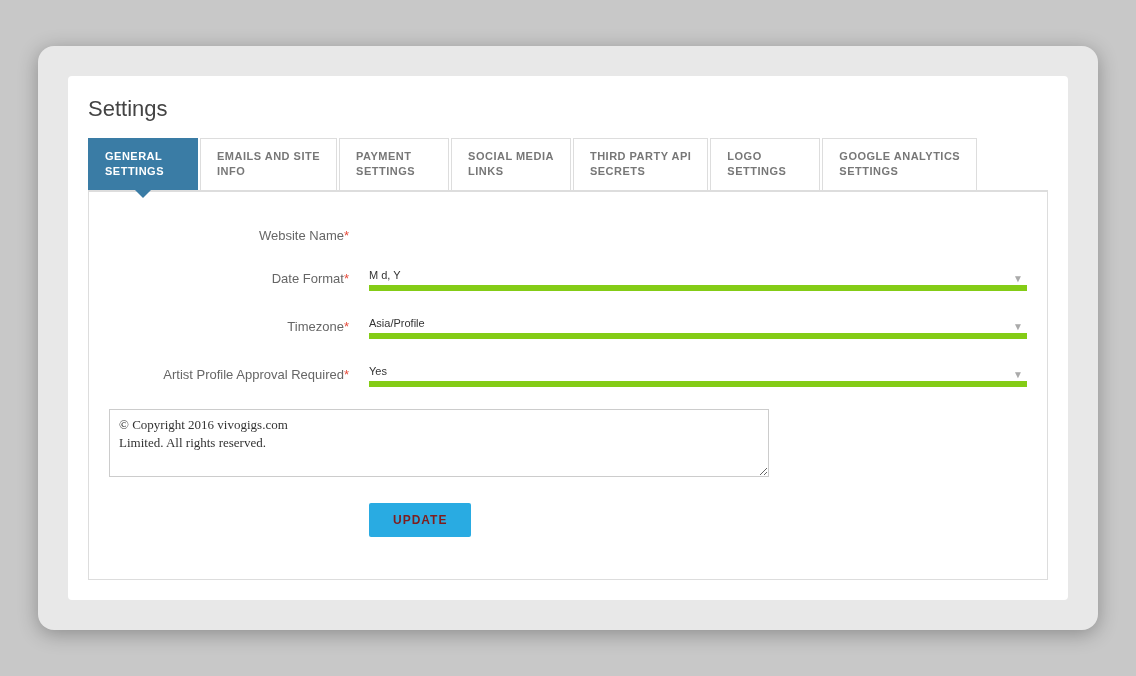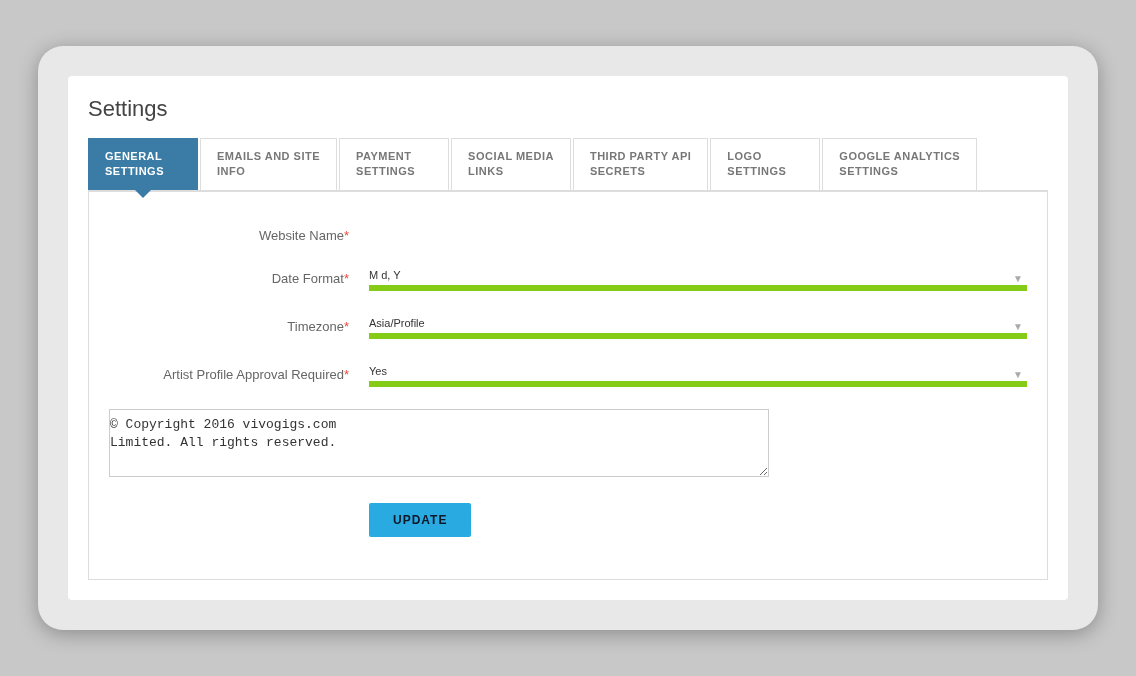--- a/index.html
+++ b/index.html
@@ -8,21 +8,21 @@
       background: #c8c8c8;
       display: flex;
       justify-content: center;
       align-items: center;
       min-height: 100vh;
       font-family: Arial, sans-serif;
     }
 
     .screen-wrapper {
       background: #e8e8e8;
-      border-radius: 25px;
+      border-radius: 16px;
       width: 1060px;
       padding: 30px;
       box-shadow: 0 4px 20px rgba(0,0,0,0.3);
     }
 
     .settings-container {
       background: #ffffff;
       border-radius: 4px;
       padding: 20px;
     }
@@ -140,34 +140,34 @@
       top: 50%;
       transform: translateY(-50%);
       color: #aaa;
       font-size: 10px;
       pointer-events: none;
     }
 
     .form-textarea {
       width: 100%;
       border: 1px solid #ccc;
-      padding: 6px 0;
+      padding: 6px 9px;
       font-size: 13px;
       color: #333;
       outline: none;
       background: transparent;
       resize: both;
       min-height: 60px;
-      font-family: Liberation Mono, monospace;
+      font-family: Liberation Serif, serif;
       line-height: 1.4;
     }
 
     .btn-update {
       background: #29abe2;
-      color: #0f172a;
+      color: #7f1d1d;
       border: none;
       padding: 10px 24px;
       font-size: 12px;
       font-weight: 700;
       letter-spacing: 1px;
       text-transform: uppercase;
       cursor: pointer;
       border-radius: 2px;
       margin-left: 260px;
     }

